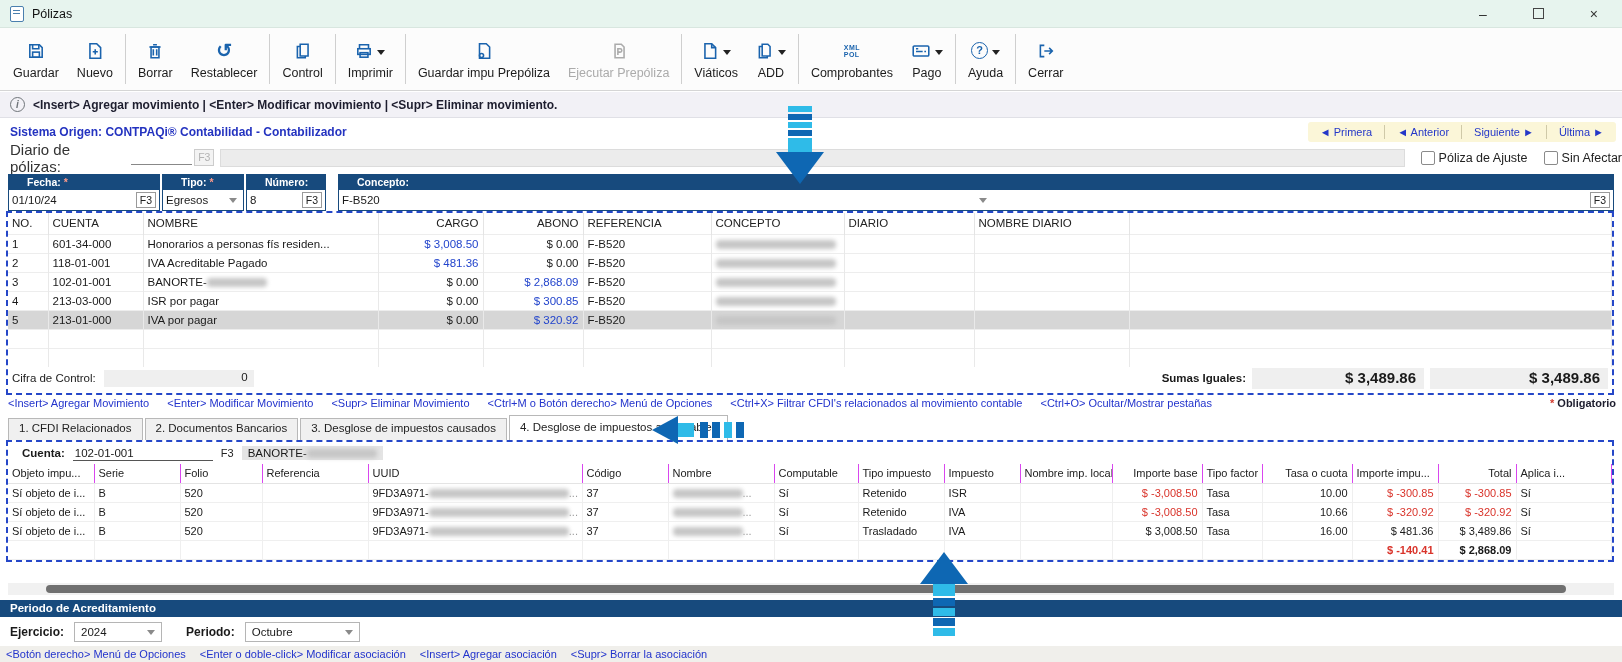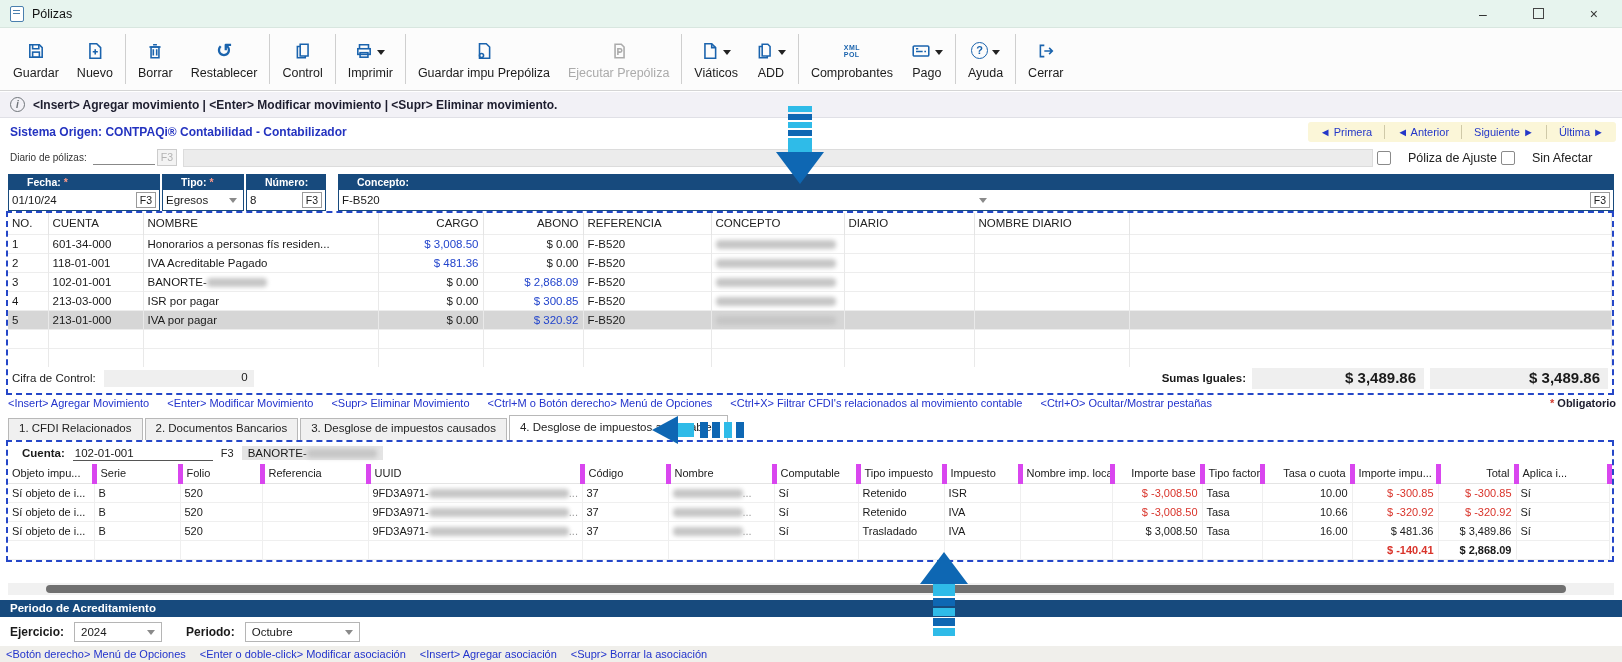--- a/index.html
+++ b/index.html
@@ -36,25 +36,25 @@
 
   
   #origin-row { position:absolute; top:119px; left:0; width:1622px; height:25px; display:flex; align-items:center; padding:0 6px 0 10px; }
   #origin-row .lab, #origin-row .val { font-weight:bold; font-size:12px; color:#2433c0; }
   #nav-pager { margin-left:auto; background:#fbf6d8; border-radius:3px; display:flex; align-items:center; height:20px; }
   #nav-pager .pbtn { color:#2437c8; font-size:11px; padding:0 12px; cursor:pointer; white-space:nowrap; }
   #nav-pager .psep { width:1px; height:14px; background:#cfc9a8; }
 
   
   #diario-row { position:absolute; top:144px; left:0; width:1622px; height:27px; display:flex; align-items:center; padding-left:10px; }
-  #diario-row .lab { font-size:10px; color:#333; margin-right:6px; }
+  #diario-row .lab { font-size:15px; color:#333; margin-right:6px; }
   #diario-field { width:62px; height:15px; border-bottom:1px solid #888; }
   .f3g { border:1px solid #ccc; background:#f3f3f3; color:#b3b3b3; font-size:10.5px; padding:0 3px; height:17px; line-height:15px; margin-left:2px; }
   #diario-long { width:1190px; height:18px; background:#ececec; border:1px solid #dcdcdc; margin-left:6px; }
-  .cbx-wrap { display:flex; align-items:center; gap:17px; margin-left:4px; font-size:12.5px; color:#222; white-space:nowrap; }
+  .cbx-wrap { display:flex; align-items:center; gap:4px; margin-left:16px; font-size:12.5px; color:#222; white-space:nowrap; }
   .cbx { width:14px; height:14px; border:1.3px solid #8a8a8a; border-radius:2px; background:#fff; }
 
   
   #fields-row { position:absolute; top:174px; left:8px; width:1606px; height:37px; display:flex; }
   .fblock { display:flex; flex-direction:column; border:1px solid #174a7d; margin-right:2px; }
   .fhead { background:#174a7d; color:#fff; font-weight:bold; font-size:10.5px; padding:1px 18px; height:15px; }
   .fhead .req { color:#ff9a8a; }
   .fval { background:#fff; flex:1; display:flex; align-items:center; padding:0 3px; font-size:11.5px; gap:5px; }
   .f3b { border:1px solid #9a9a9a; background:#fff; color:#222; font-size:10.5px; padding:0 3px; height:16px; line-height:14px; margin-left:auto; }
   .chev { width:0; height:0; border-left:4px solid transparent; border-right:4px solid transparent; border-top:5px solid #8a8a8a; margin-left:auto; margin-right:3px; }
@@ -87,21 +87,21 @@
   .tab.active { background:#fff; height:25px; padding-top:5px; position:relative; z-index:3; }
 
   
   #detail-box { position:absolute; top:440px; left:6px; width:1608px; height:122px; border:2px dashed #2547c8; background:#fff; overflow:hidden; }
   #cuenta-row { height:22px; display:flex; align-items:center; padding-left:14px; gap:8px; font-size:11.5px; }
   #cuenta-row .lab { font-weight:bold; }
   #cuenta-row .field { width:140px; border-bottom:1px solid #555; padding:1px 2px; }
   #cuenta-row .f3t { font-size:11px; color:#222; }
   #cuenta-row .bankchip { background:#e4e4e4; padding:1px 6px; display:flex; align-items:center; }
   table.dgrid { width:100%; border-collapse:collapse; table-layout:fixed; font-size:11px; }
-  table.dgrid th { text-align:left; font-weight:normal; color:#222; height:19px; padding:0 4px; border-right:5px solid #d946ef; border-bottom:1px solid #e4e4e4; white-space:nowrap; overflow:hidden; }
+  table.dgrid th { text-align:left; font-weight:normal; color:#222; height:19px; padding:0 4px; border-right:1px solid #d946ef; border-bottom:1px solid #e4e4e4; white-space:nowrap; overflow:hidden; }
   table.dgrid td { height:19px; padding:0 4px; border-bottom:1px solid #efefef; border-right:1px solid #efefef; white-space:nowrap; overflow:hidden; }
   table.dgrid .num { text-align:right; }
   .neg { color:#d9342b; }
   .tot-b { font-weight:bold; }
 
   
   #hscroll { position:absolute; top:583px; left:8px; width:1606px; height:12px; background:#f1f1f1; }
   #hscroll .thumb { position:absolute; left:38px; top:2px; width:1520px; height:8px; background:#707070; border-radius:4px; }
   #periodo-bar { position:absolute; top:600px; left:0; width:1622px; height:17px; background:#174a7d; color:#fff; font-weight:bold; font-size:11.5px; padding:2px 0 0 10px; }
   #periodo-row { position:absolute; top:620px; left:0; width:1622px; height:24px; display:flex; align-items:center; padding-left:10px; gap:10px; font-size:12px; }

